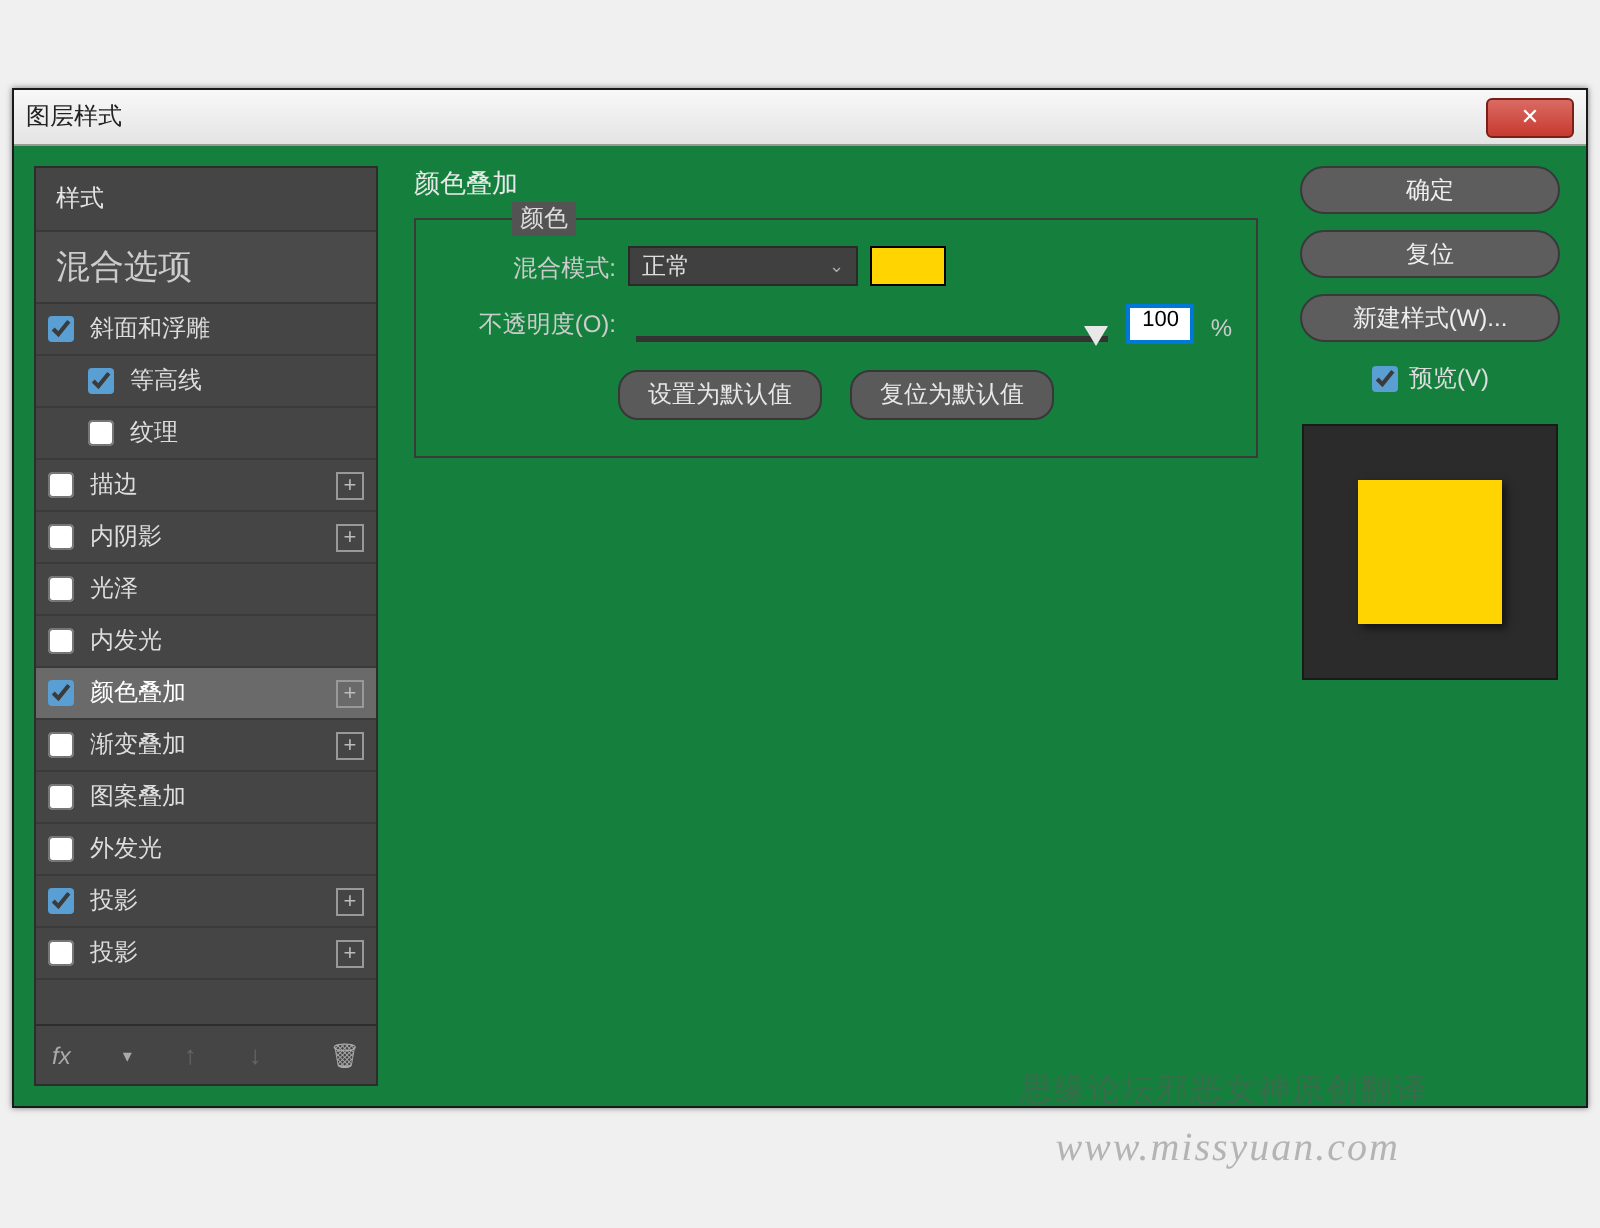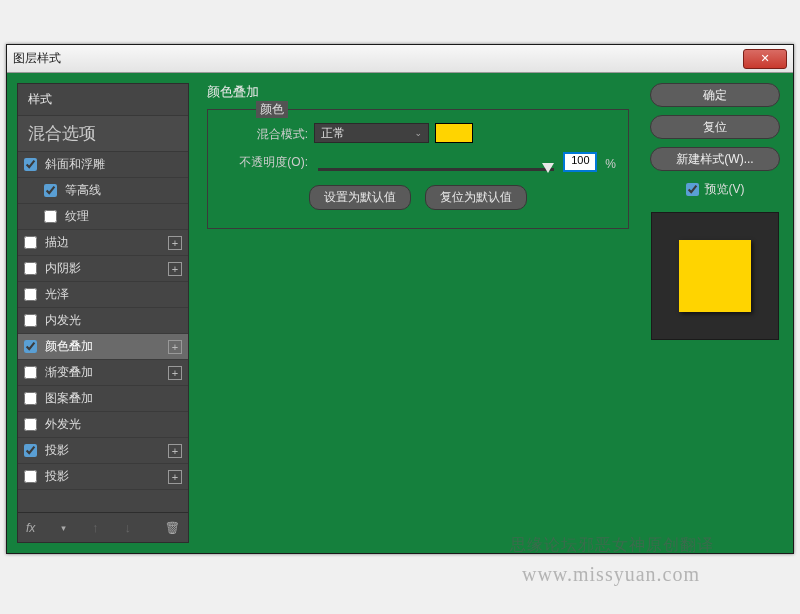--- a/index.html
+++ b/index.html
@@ -38,21 +38,21 @@
 .pct { margin-left:3px; color:#ccc;}
 .btn-row { display:flex; gap:14px; justify-content:center; margin-top:14px;}
 .flat-btn { background:#5a5a5a; border:1px solid #373737; color:#e8e8e8; font-size:12px; padding:3px 14px; border-radius:10px; cursor:pointer;}
 .right { width: 136px; display:flex; flex-direction:column; gap:8px; align-items:center; }
 .pill-btn { width: 130px; height:24px; border-radius:12px; background:#5d5d5d; border:1px solid #393939; color:#eee; font-size:12px; cursor:pointer;}
 .preview-row { display:flex; align-items:center; gap:6px; font-size:12px; color:#ddd; margin-top:2px;}
 .preview-row input { accent-color:#5a9fd4; cursor:pointer;}
 .preview-box { width:128px; height:128px; background:#2b2b2b; border:1px solid #1a1a1a; margin-top:6px; display:flex; align-items:center; justify-content:center;}
 .preview-square { width:72px; height:72px; background:#ffd400; box-shadow: 2px 2px 4px rgba(0,0,0,.6);}
 .watermark1 { position:absolute; bottom:58px; right:86px; font-size:16px; color:rgba(90,90,90,.55); font-weight:normal; letter-spacing:1px;}
-.watermark2 { position:absolute; bottom:28px; right:100px; font-size:20px; color:rgba(120,120,120,.5); font-family: Georgia, serif; letter-spacing:1px;}
+.watermark2 { position:absolute; bottom:28px; right:100px; font-size:20px; color:rgba(120,120,120,.5); font-family: Georgia, serif; letter-spacing:1px;font-style:italic;}
 </style>
 </head>
 <body>
 
 <div class="window">
   <div class="titlebar">
     <span class="titlebar-title">图层样式</span>
     <div class="close-btn">
       <span>✕</span>
     </div>

